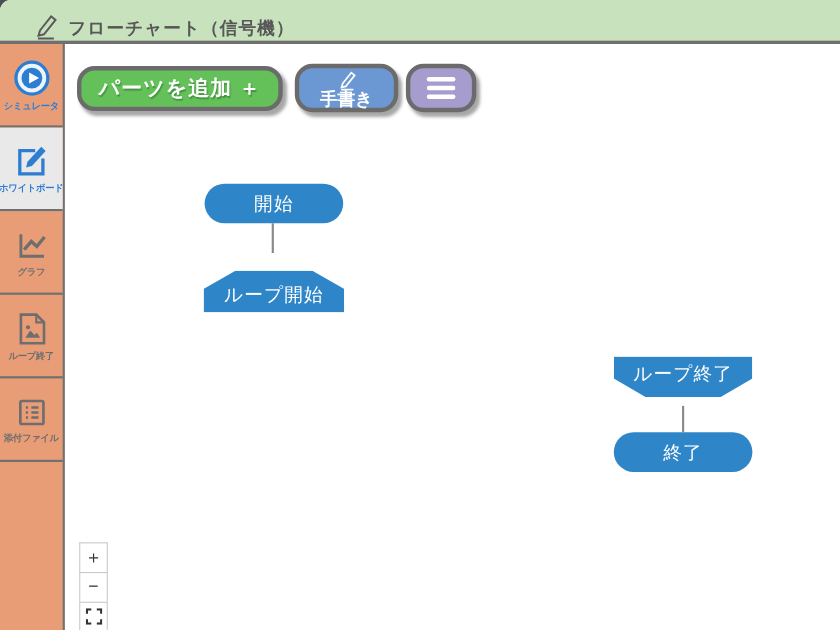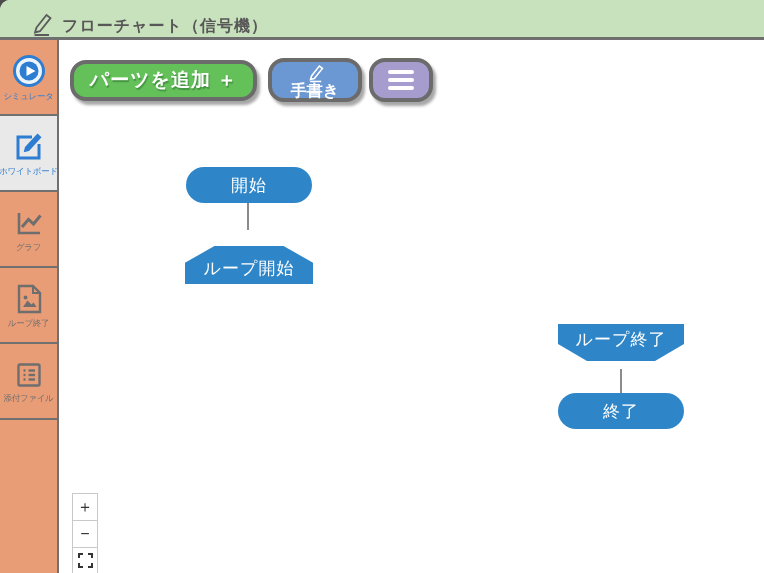--- a/index.html
+++ b/index.html
@@ -33,21 +33,21 @@
     width:57px;flex:0 0 auto;
     background:#e99d76;
     border-right:2px solid #707070;
     display:flex;flex-direction:column;
   }
   .side-item{
     height:74px;flex:0 0 auto;
     border-bottom:2px solid #707070;
     display:flex;flex-direction:column;
     align-items:center;justify-content:center;gap:3px;
-    cursor:pointer;overflow:hidden;
+    cursor:pointer;overflow:hidden;font-weight:bold;
   }
   .side-item.sel{background:#e9e9e9;}
   .side-item .lbl{
     font-size:8.5px;line-height:10px;white-space:nowrap;
     color:#6e6e6e;letter-spacing:-0.3px;
   }
   .side-item.accent .lbl{color:#2d7dd2;}
   
   .canvas{flex:1;background:#fff;position:relative;overflow:hidden;}
   .toolbar{

